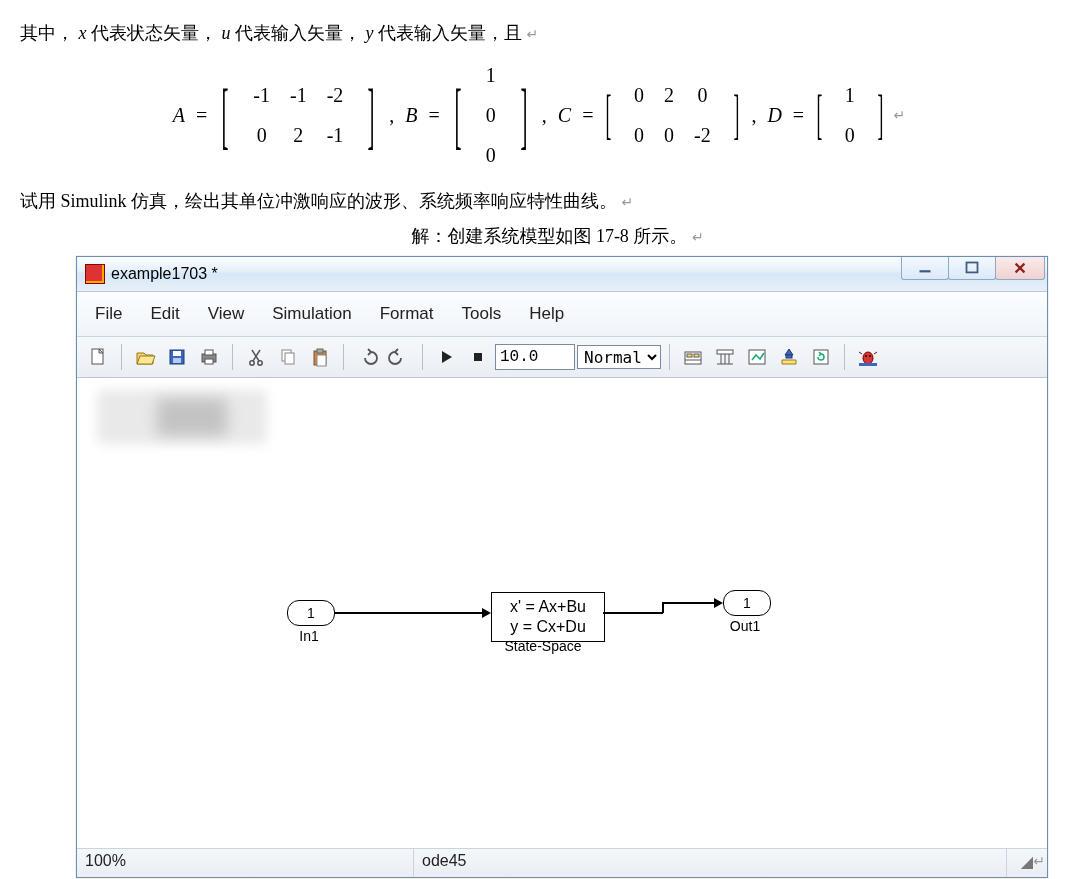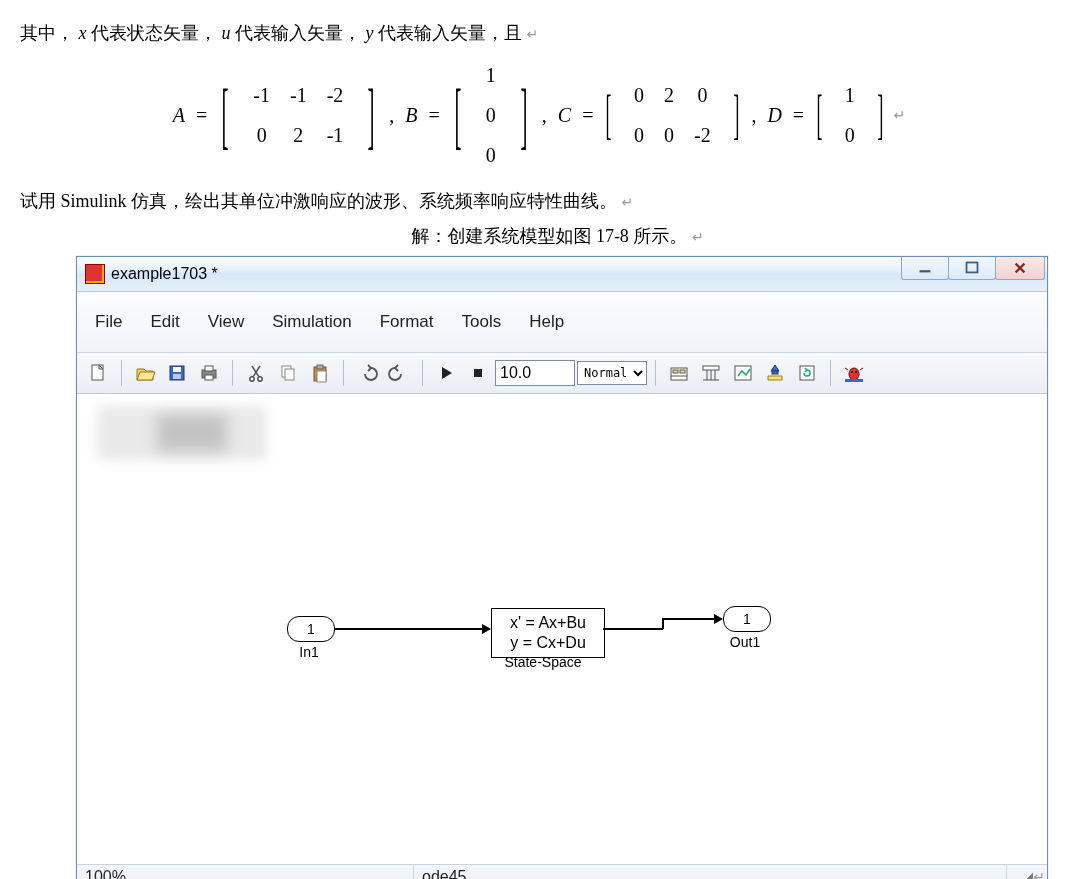--- a/index.html
+++ b/index.html
@@ -89,21 +89,21 @@
     font-family:"Segoe UI","Arial";
     color:#3a5c80; font-size:15px;
     border-radius:0 0 3px 3px;
   }
   .winbtn.close { width:48px; background:linear-gradient(#fbeaea,#f1d2d2); color:#8a2222;}
   .menubar {
     height:28px;
     background: linear-gradient(#fbfdff,#f0f4f9);
     border-bottom:1px solid #c9d4e1;
     display:flex; align-items:center;
-    padding:16px 4px;
+    padding:8px 4px;
     font-size:17px;
     color:#222;
   }
   .menubar span { padding:2px 14px; }
   .toolbar {
     height:40px;
     background:linear-gradient(#f6f8fb,#eaeef4);
     border-bottom:1px solid #bcc6d4;
     display:flex; align-items:center;
     padding:0 6px;
@@ -117,30 +117,30 @@
   }
   svg.tico { width:22px; height:22px; }
   .sep {
     width:1px; height:26px; background:#b5bfcd;
     margin:0 6px;
   }
   .stoptime {
     width:70px; height:22px;
     border:1px solid #7a8aa0;
     background:#fff;
-    font-family: Liberation Sans, sans-serif;
+    font-family: Liberation Mono, monospace;
     padding:1px 4px;
     font-size:16px;
   }
   .modesel {
     height:24px;
     border:1px solid #7a8aa0;
     background:#fff;
     font-family: monospace;
-    font-size:12px;
+    font-size:16px;
     padding:0 2px;
   }
   .canvas {
     height:470px;
     background:#fff;
     position:relative;
     border-bottom:1px solid #c9d4e1;
     overflow:hidden;
   }
   

